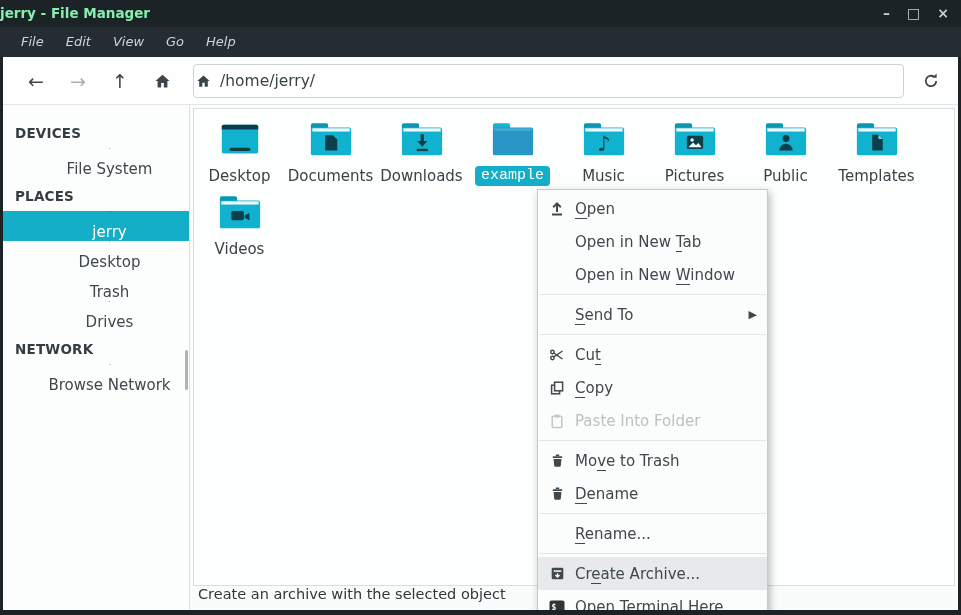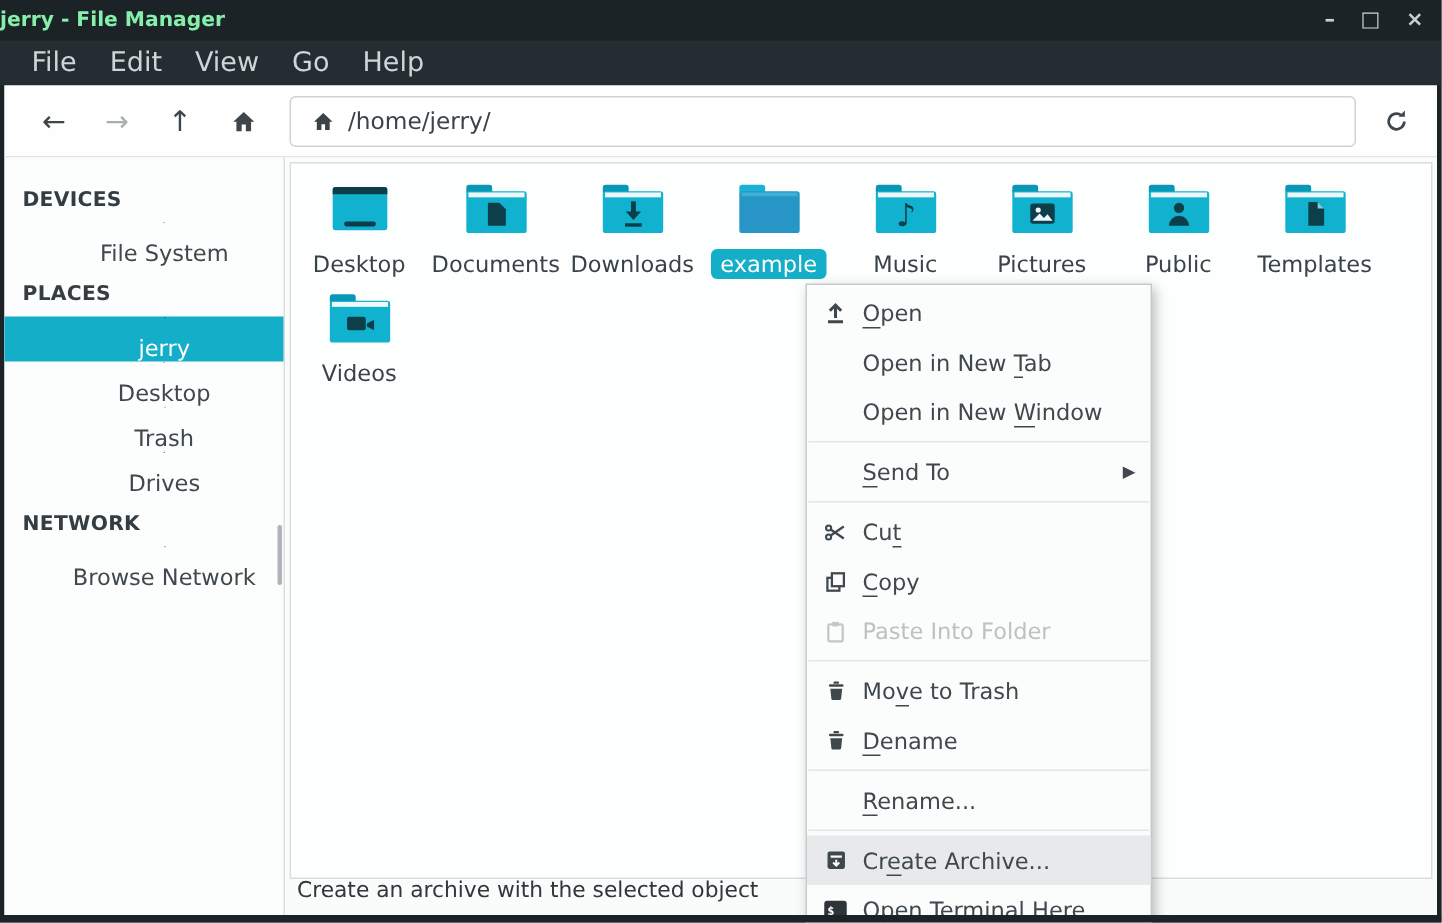--- a/index.html
+++ b/index.html
@@ -10,54 +10,54 @@
   
   .titlebar { position:absolute; left:0; top:0; width:961px; height:27px; background:#1b2327; }
   .title { position:absolute; left:0; right:0; top:0; height:27px; line-height:27px; text-align:left;
            color:#86efac; font-size:13.5px; font-weight:bold; }
   .win-controls { position:absolute; right:12px; top:0; height:27px; display:flex; align-items:center; gap:17px; }
   .win-btn { color:#c9cfd2; font-size:14px; font-weight:bold; line-height:27px; cursor:default; }
 
   
   .menubar { position:absolute; left:0; top:27px; width:961px; height:30px; background:#242d32;
              display:flex; align-items:center; padding-left:10px; }
-  .menubar-item { color:#ced4d7; font-size:18px; padding:0 11px; line-height:30px; }
+  .menubar-item { color:#ced4d7; font-size:13px; padding:0 11px; line-height:30px;font-style:italic; }
 
   
   .chrome { position:absolute; left:3px; top:57px; width:955px; height:553px; background:#fdfdfd;
             display:flex; flex-direction:column; }
 
   .toolbar { height:48px; display:flex; align-items:center; padding:0 12px 0 16px; background:#fefefe;
              border-bottom:1px solid #e3e6e8; flex:0 0 48px; }
   .tb-btn { width:34px; height:34px; display:flex; align-items:center; justify-content:center;
             font-size:19px; color:#3e464b; margin-right:8px; border-radius:3px; }
   .tb-btn.disabled { color:#a8afb2; }
   .pathbar { flex:1; height:34px; border:1px solid #ccd3d7; border-radius:4px; background:#ffffff;
-             display:flex; align-items:center; padding-left:14px; gap:9px; margin:0 12px 0 6px; }
+             display:flex; align-items:center; padding-left:2px; gap:9px; margin:0 12px 0 6px; }
   .pathbar-text { font-size:15.5px; color:#3a4347; }
   .refresh-btn { width:30px; height:30px; display:flex; align-items:center; justify-content:center; }
 
   
   .body-row { flex:1; display:flex; min-height:0; }
 
   .sidebar { width:187px; background:#fcfdfd; border-right:1px solid #dcdfe1; position:relative;
              padding-top:10px; flex:0 0 187px; }
   .side-header { font-size:13.5px; font-weight:bold; color:#343d42; margin:10px 0 7px 12px; letter-spacing:.2px; }
   .side-item { height:30px; display:flex; align-items:center; gap:11px; padding-left:27px;
                font-size:15px; color:#3e484d;flex-direction:column; }
   .side-item.selected { background:#14aec8; color:#ffffff; }
   .side-scroll-thumb { position:absolute; right:1px; top:245px; width:3px; height:40px; background:#aeb4b7; border-radius:2px; }
 
   .main { flex:1; display:flex; flex-direction:column; background:#fbfcfc; min-width:0; }
   .fileview { flex:1; margin:3px 3px 0 3px; background:#fdfefe; border:1px solid #dadddf; overflow:hidden; }
   .grid { display:flex; flex-wrap:wrap; padding-top:12px; }
   .cell { width:91px; display:flex; flex-direction:column; align-items:center; margin-bottom:8px; }
   .cell svg { margin-bottom:7px; }
   .file-label { font-size:15px; color:#394247; line-height:18px; padding:1px 6px; border-radius:4px; }
-  .file-label.selected { background:#14aec8; color:#ffffff; }
+  .file-label.selected { background:#14aec8; color:#ffffff;font-family:Liberation Mono, monospace; }
 
   .statusbar { height:24px; flex:0 0 24px; background:#fafbfb; display:flex; 
                padding-left:8px; font-size:14.5px; color:#30383c; }
 
   
   .context-menu { position:absolute; left:537px; top:189px; width:231px; background:#fbfcfc;
                   border:1px solid #c6cacc; box-shadow:2px 3px 8px rgba(0,0,0,.28); padding:2px 0;
                   z-index:5; }
   .mi { height:33px; display:flex; align-items:center; padding:0 10px 0 10px; }
   .mi .ic { width:18px; display:flex; align-items:center; justify-content:center; margin-right:9px; flex:0 0 18px; }

